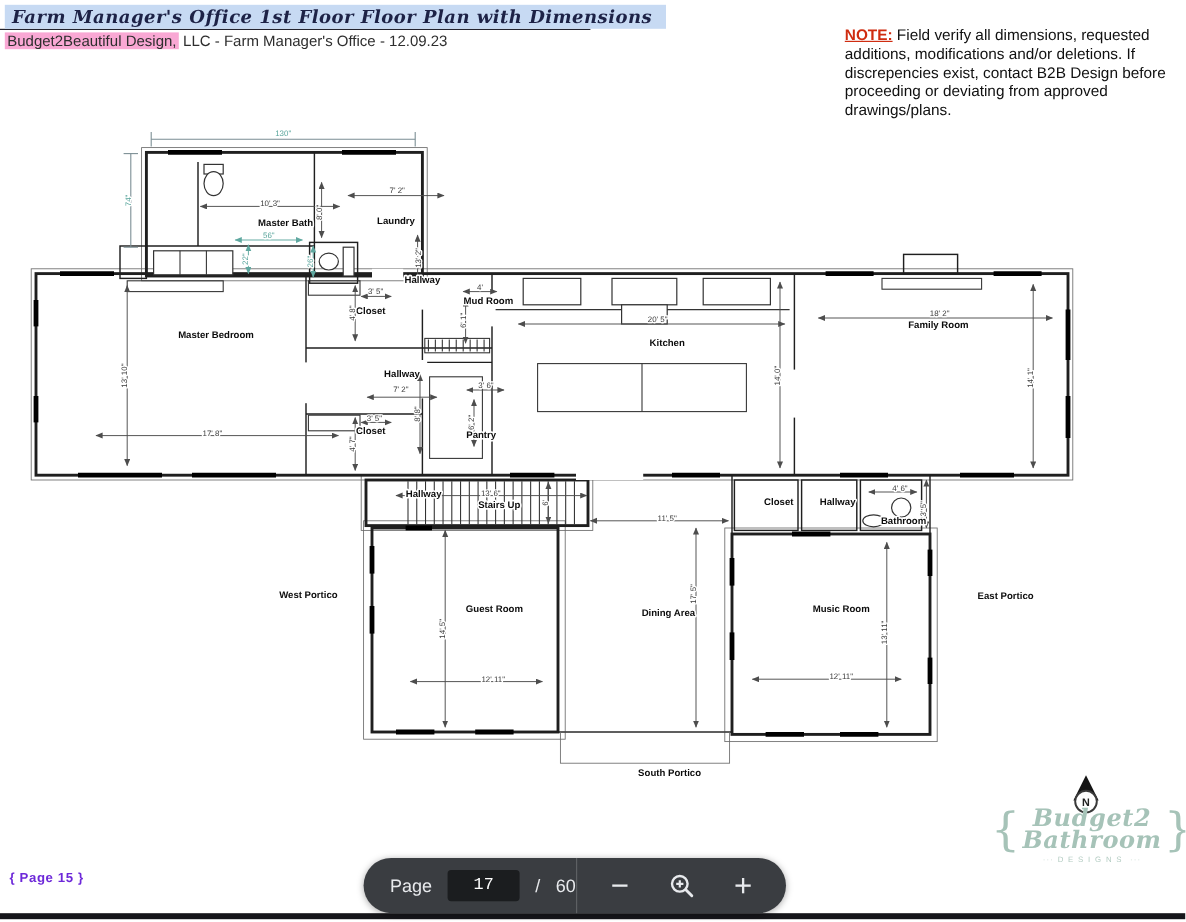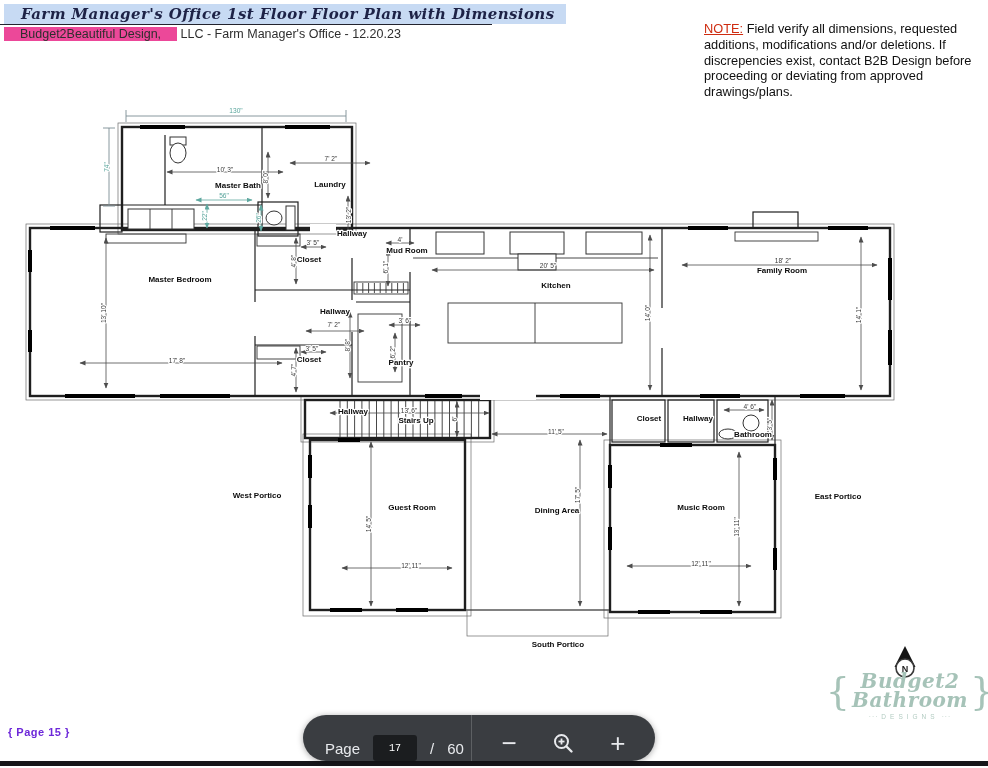--- a/index.html
+++ b/index.html
@@ -3,27 +3,27 @@
 <meta charset="utf-8">
 <style>
   html,body{margin:0;padding:0;background:#fff}
   .page{position:relative;width:988px;height:768px;background:#fff;overflow:hidden;
         font-family:"Liberation Sans",sans-serif}
 
   
   .title-band{position:absolute;left:4px;top:4px;z-index:3}
   .doc-title{display:inline-block;background:#c7daf3;color:#1d2246;
              font-family:"DejaVu Serif",serif;font-style:italic;font-weight:bold;
-             font-size:15px;line-height:18px;padding:1px 12px 1px 17px;letter-spacing:.4px}
+             font-size:15px;line-height:18px;padding:1px 12px 1px 6px;letter-spacing:.4px}
   .title-rule{position:absolute;left:0;top:24px;width:492px;height:0;border-top:1.6px solid #23232e}
   .doc-subtitle{position:absolute;left:4px;top:27px;font-size:12.5px;color:#2e2e2e;z-index:3}
-  .doc-subtitle .hl{background:#ec4899;padding:0 16px}
+  .doc-subtitle .hl{background:#f9a8d4;padding:0 2px}
 
   .note{position:absolute;left:704px;top:21px;width:268px;font-size:12.8px;line-height:15.8px;color:#101010}
-  .note .nl{color:#cf2c10;font-weight:normal;text-decoration:underline}
+  .note .nl{color:#cf2c10;font-weight:bold;text-decoration:underline}
 
   
   svg.plan{position:absolute;left:0;top:0}
   .w{fill:none;stroke:#1f1f1f;stroke-width:2.4}
   .w2{fill:none;stroke:#1f1f1f;stroke-width:1.2}
   .thin{fill:none;stroke:#6a6a6a;stroke-width:.7}
   .fix{fill:#fff;stroke:#333;stroke-width:1}
   .fixl{fill:none;stroke:#333;stroke-width:.9}
   .win{stroke:#000;stroke-width:4}
   .gap{fill:#fff;stroke:none}
@@ -46,45 +46,45 @@
   .brace{font-size:38px;line-height:1;font-weight:400}
   .logo-text{font-style:italic;font-weight:bold;font-size:20px;line-height:.95;letter-spacing:.5px}
   .logo-sub{font-family:"Liberation Sans",sans-serif;font-size:6.5px;letter-spacing:4px;
             color:#b3ccc2;margin-top:3px}
   .logo-sub::before,.logo-sub::after{content:"···";letter-spacing:1px;color:#c3d6cd;margin:0 3px}
 
   
   .prev-page{position:absolute;left:8px;top:726px;font-size:11px;font-weight:bold;
              color:#6d28d9;cursor:pointer;letter-spacing:.5px}
   .toolbar{position:absolute;left:303px;top:715px;width:352px;height:46px;background:#3a3d41;
-           border-radius:24px;display:flex;align-items:flex-end;color:#e8eaed;
+           border-radius:24px;display:flex;align-items:center;color:#e8eaed;
            box-shadow:0 1px 6px rgba(0,0,0,.35);z-index:5}
   .tb-left{display:flex;align-items:center;gap:13px;padding-left:22px;flex:0 0 168px;box-sizing:border-box}
   .page-label{font-size:15px}
-  .page-input{width:44px;height:26px;background:#1b1d1f;border:none;border-radius:3px;color:#fff;
-              font-size:10px;text-align:center;font-family:Liberation Mono, monospace;padding:0}
+  .page-input{width:60px;height:26px;background:#1b1d1f;border:none;border-radius:3px;color:#fff;
+              font-size:14px;text-align:center;font-family:Liberation Mono, monospace;padding:0}
   .tb-sep,.tb-total{font-size:15px;color:#e8eaed}
   .tb-divider{width:1px;align-self:stretch;background:rgba(255,255,255,.18)}
   .tb-right{display:flex;align-items:center;justify-content:space-around;flex:1;padding:0 10px}
   .tb-btn{background:none;border:none;color:#e8eaed;cursor:pointer;width:36px;height:36px;
           display:flex;align-items:center;justify-content:center;font-size:26px;font-weight:300;
           font-family:"Liberation Sans",sans-serif;padding:0}
   .bottom-bar{position:absolute;left:0;bottom:2px;width:988px;height:5px;background:#16161a}
 </style>
 </head>
 <body>
 
 <div class="page">
 
   <div class="title-band">
     <span class="doc-title">Farm Manager's Office 1st Floor Floor Plan with Dimensions</span>
   </div>
   <div class="title-rule"></div>
   <div class="doc-subtitle">
-    <span class="hl">Budget2Beautiful Design,</span><span> LLC - Farm Manager's Office - 12.20.23</span>
+    <span class="hl">Budget2Beautiful Design,</span><span> LLC - Farm Manager's Office - 12.09.23</span>
   </div>
 
   <div class="note">
     <span class="nl">NOTE:</span><span> Field verify all dimensions, requested additions, modifications and/or deletions. If discrepencies exist, contact B2B Design before proceeding or deviating from approved drawings/plans.</span>
   </div>
 
   <svg class="plan" id="plan" width="988" height="768" viewBox="0 0 988 768">
     <defs>
       <marker id="ar" markerWidth="7" markerHeight="7" refX="5.5" refY="2.5" orient="auto-start-reverse" markerUnits="userSpaceOnUse">
         <path d="M0,0L6,2.5L0,5z" fill="#4d4d4d"></path>

